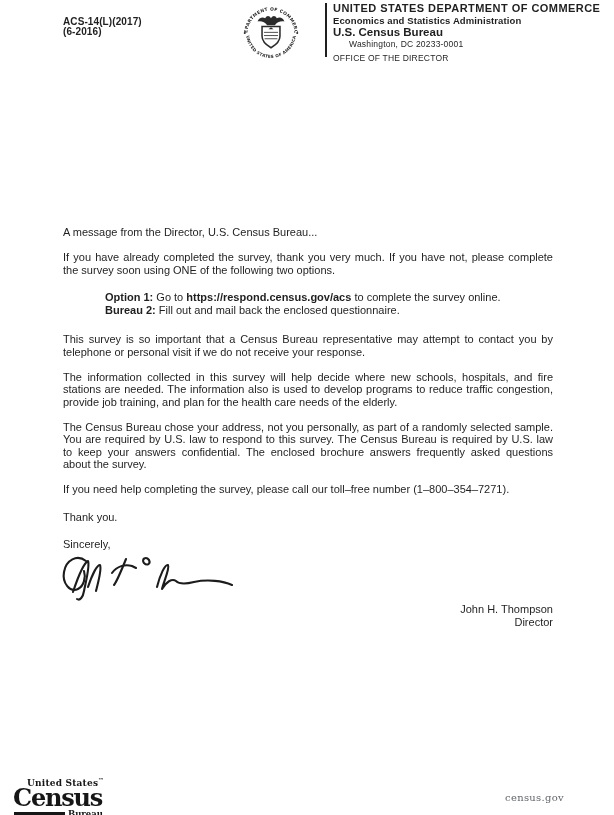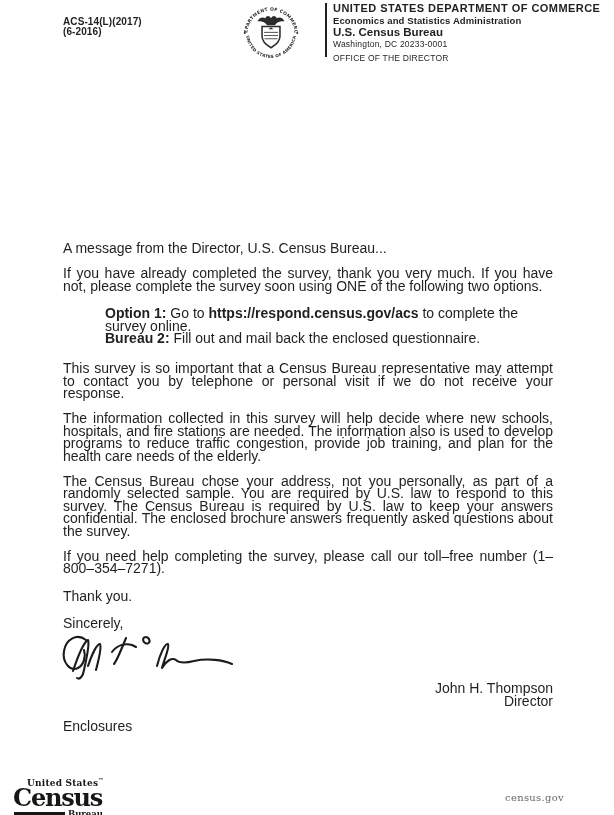--- a/index.html
+++ b/index.html
@@ -12,27 +12,27 @@
   .form-number {
     position:absolute; left:63px; top:17px;
     font-size:10px; font-weight:bold; line-height:9.5px; letter-spacing:0.1px;
   }
   .seal { position:absolute; left:239px; top:1px; }
   .header-rule { position:absolute; left:325px; top:3px; width:1.6px; height:54px; background:#1f1f1f; }
   .agency { position:absolute; left:333px; top:2px; white-space:nowrap; }
   .agency-line1 { font-size:11px;  font-weight:bold; letter-spacing:0.45px; line-height:12.5px; }
   .agency-line2 { font-size:9.5px; font-weight:bold; line-height:11.5px; letter-spacing:0.1px; }
   .agency-line3 { font-size:11.5px;font-weight:bold; line-height:13px; }
-  .agency-line4 { font-size:8.5px; line-height:10.5px; letter-spacing:0.2px; }
+  .agency-line4 { font-size:8.5px; line-height:10.5px; letter-spacing:0.2px;margin-left:16px; }
   .agency-line5 { font-size:8.5px; margin-top:3.5px; letter-spacing:0.2px; }
 
   
   .letter-body {
     position:absolute; left:63px; top:226px; width:490px;
-    font-size:14px; line-height:12.5px; text-align:justify;margin-top:16px;
+    font-size:11px; line-height:12.5px; text-align:justify;
   }
   .letter-body p { margin:0 0 12.5px 0; }
   .options { margin:15px 0 17px 0; padding-left:42px; text-align:left; }
   .option-line { line-height:12.7px; }
   .option-line .b { font-weight:bold; }
   p.phone-par { margin-bottom:15px; }
   p.thanks-par { margin-bottom:14.5px; }
   p.closing-par { margin-bottom:2px; }
   .signature-svg { display:block; margin:2px 0 1px -3px; }
   .signer-name, .signer-title { line-height:12.5px; text-align:right; }
@@ -114,21 +114,20 @@
         <path d="M28,35 C32,23 37,13 40,13 C42,17 38,31 36,39"></path>
         <path d="M52,21 C57,14 65,12 72,14 L76,16"></path>
         <path d="M66,7 C62,17 57,29 54,33"></path>
         <path d="M89,8 C86,4 81,7 84,11 C87,14 91,12 89,8"></path>
         <path d="M97,35 C100,23 105,12 108,13 C110,16 104,29 102,37 C106,30 112,26 116,29 C119,32 126,32 134,30 C148,27 163,29 172,33"></path>
       </g>
     </svg>
 
     <div class="signer-name">John H. Thompson</div>
     <div class="signer-title">Director</div>
-    <div class="enclosures">Enclosures</div>
   </div>
 
   <div class="census-logo">
     <div class="logo-top"><span>United States</span><span class="logo-tm">™</span></div>
     <div class="logo-main">Census</div>
     <div class="logo-bottom">
       <div class="logo-bar"></div>
       <div class="logo-bureau">Bureau</div>
     </div>
   </div>

